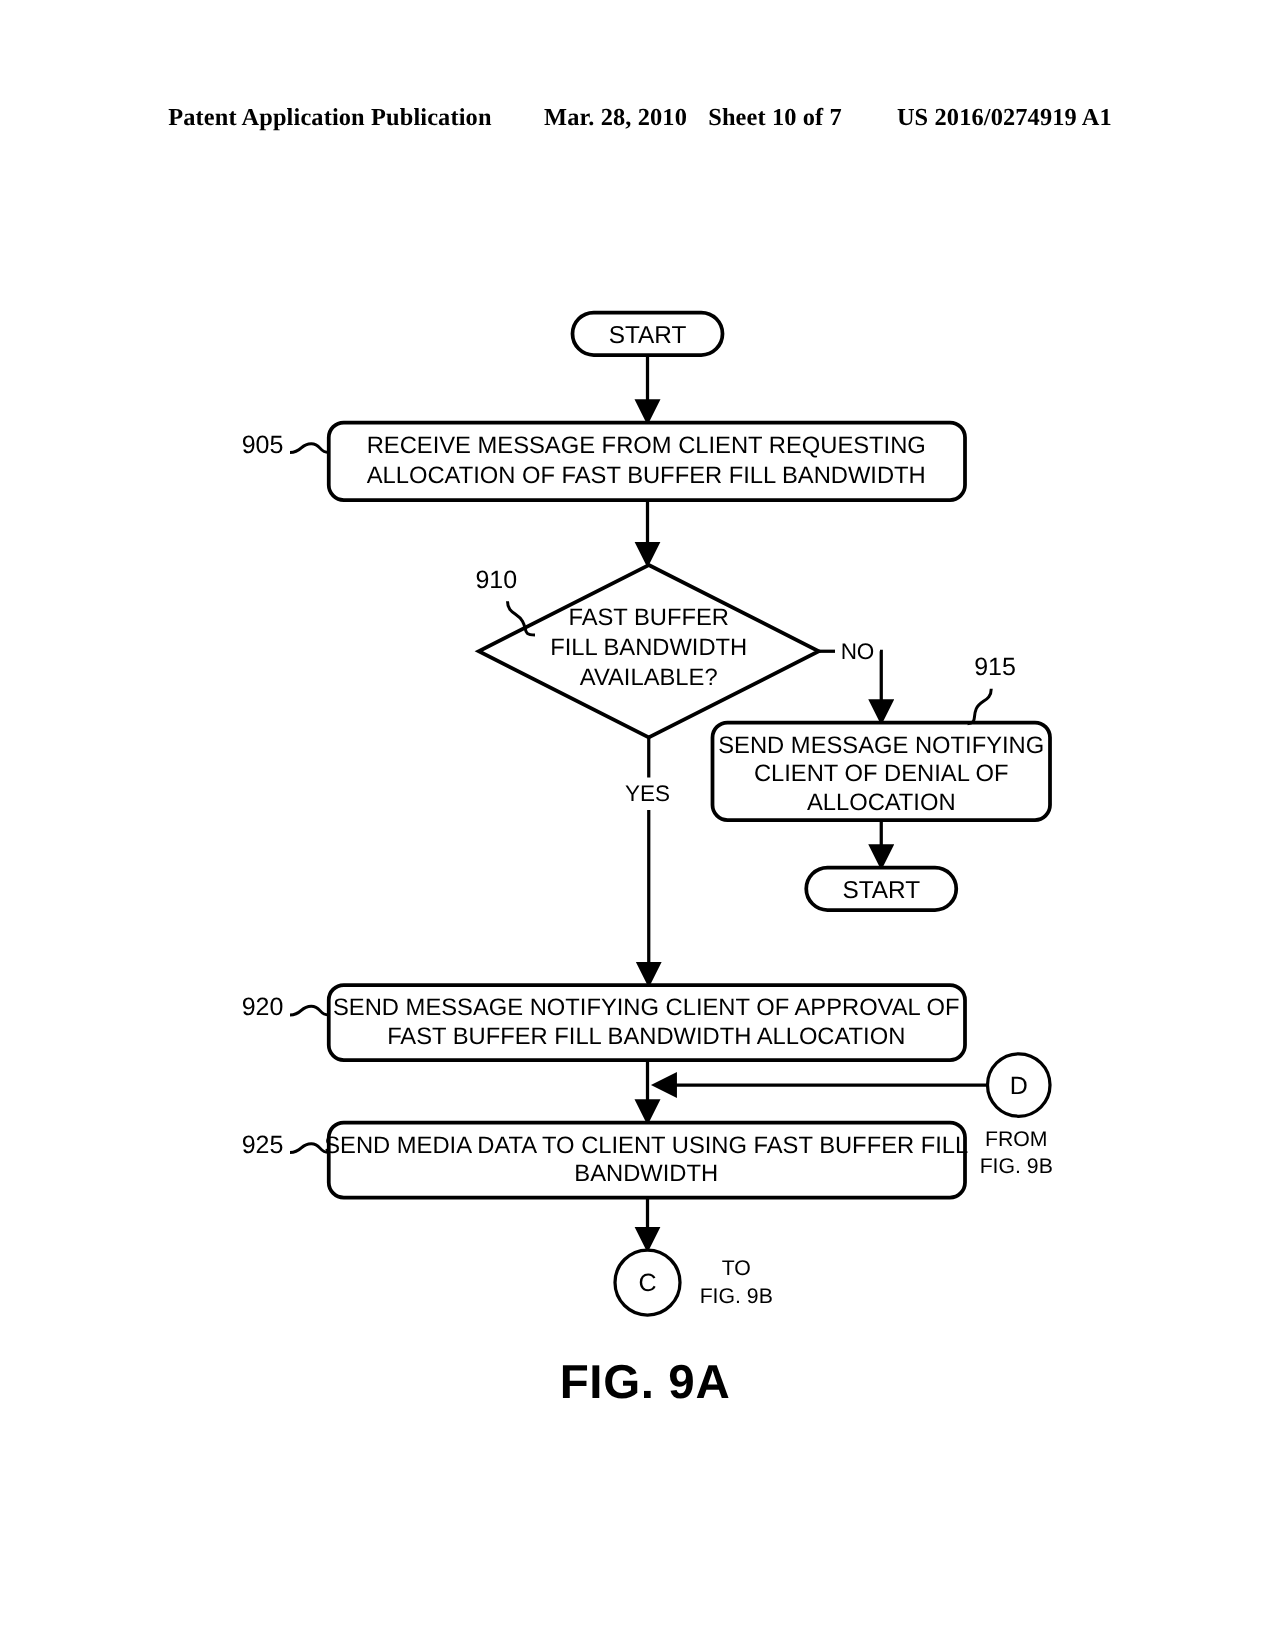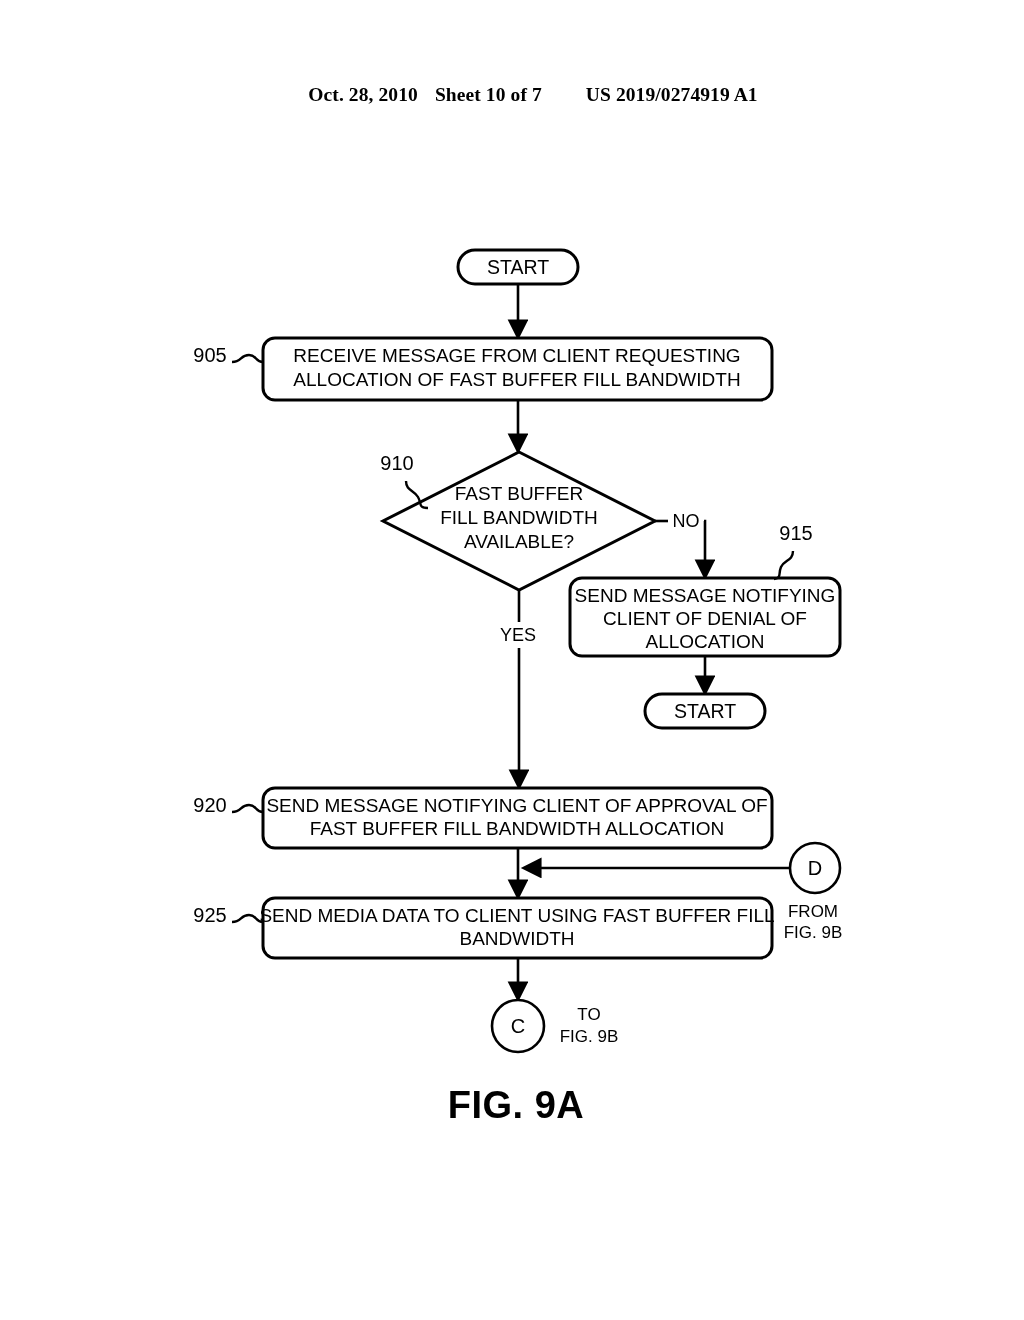--- a/index.html
+++ b/index.html
@@ -108,26 +108,27 @@
   .leader {
     stroke: #000000;
     stroke-width: 2.4;
     fill: none;
   }
 </style>
 </head>
 <body>
 
 <div class="page-header">
+  <span class="hdr-seg">Patent Application Publication</span>
   <span class="gap-lg"></span>
-  <span class="hdr-seg">Oct. 28, 2010</span>
+  <span class="hdr-seg">Mar. 28, 2010</span>
   <span class="gap-md"></span>
   <span class="hdr-seg">Sheet 10 of 7</span>
   <span class="gap-xl"></span>
-  <span class="hdr-seg">US 2019/0274919 A1</span>
+  <span class="hdr-seg">US 2016/0274919 A1</span>
 </div>
 
 <div class="figure-area">
   <svg class="flow" viewBox="0 0 1024 1320" xmlns="http://www.w3.org/2000/svg">
     <defs>
       <marker id="arrow" markerWidth="10" markerHeight="10" refX="5.6" refY="4" orient="auto" markerUnits="strokeWidth">
         <path d="M0,0 L8,4 L0,8 z" fill="#000000"></path>
       </marker>
     </defs>
 

